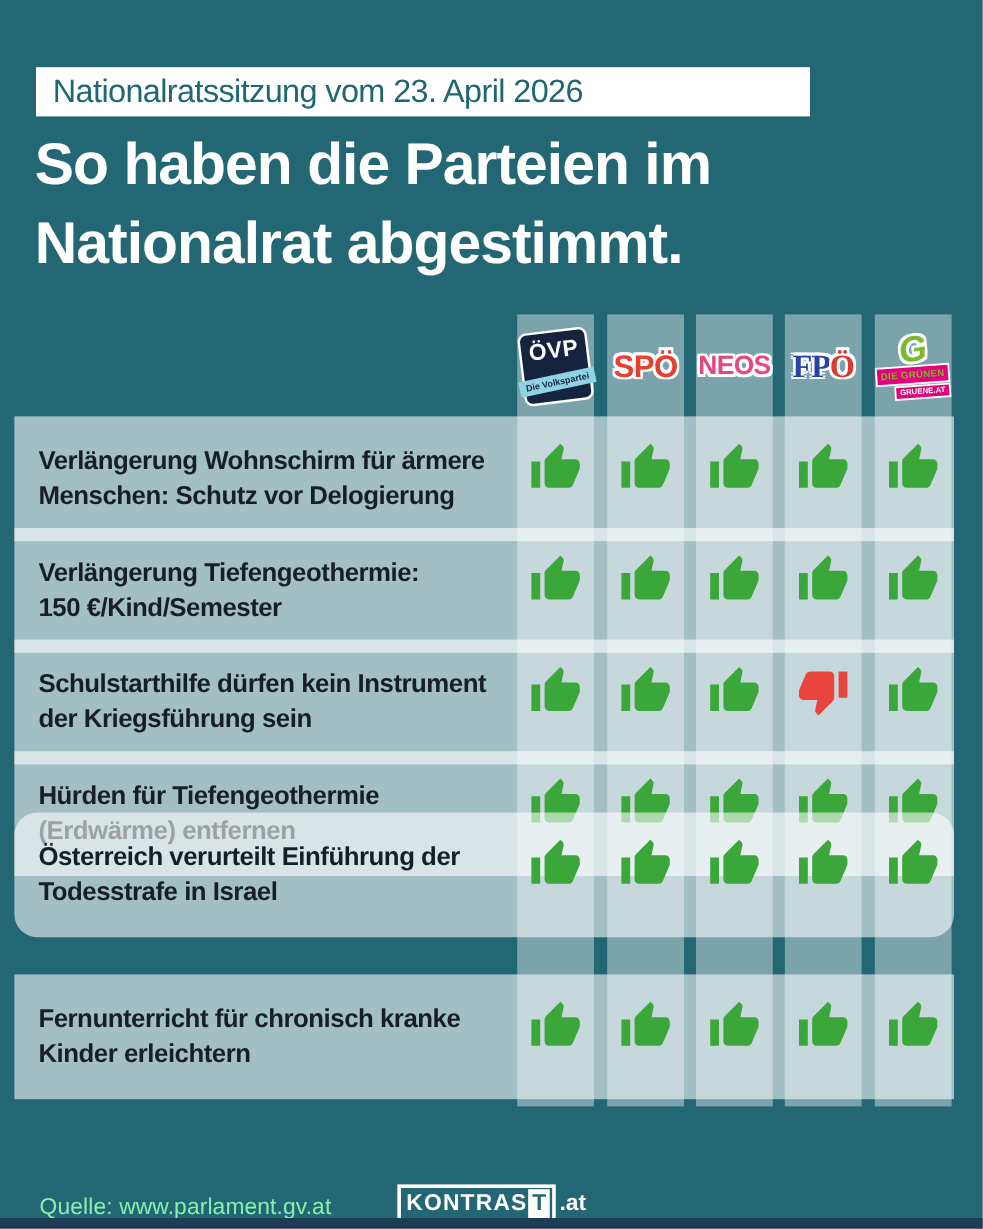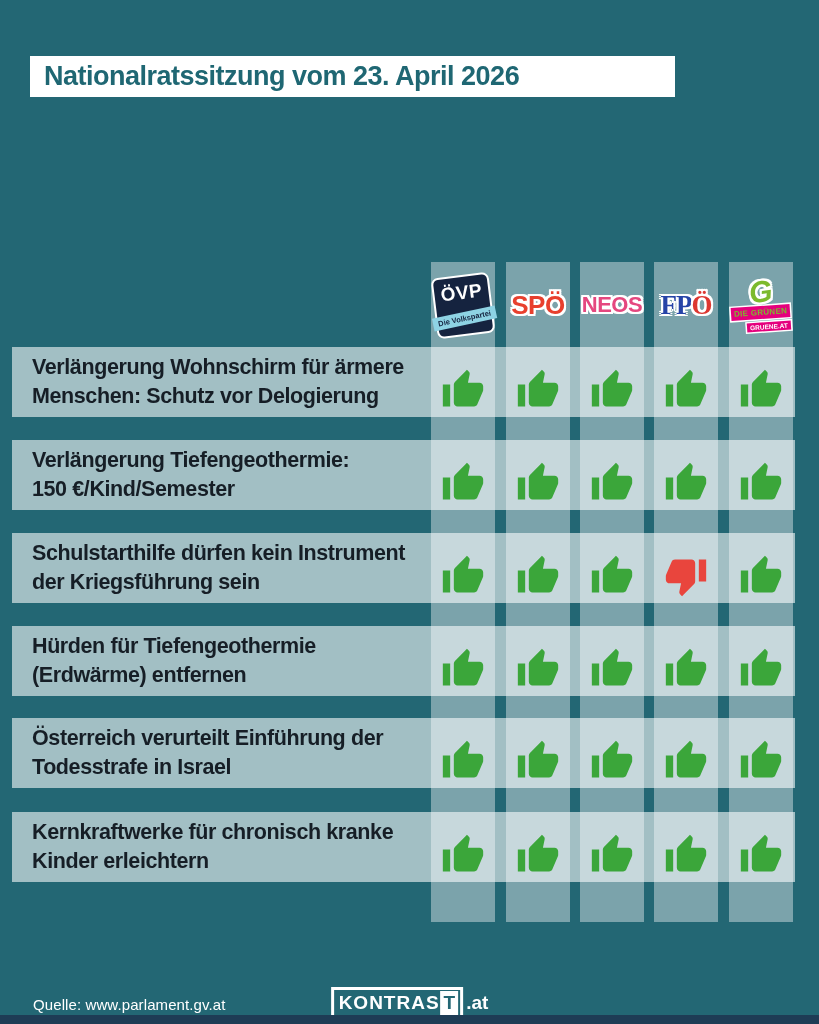--- a/index.html
+++ b/index.html
@@ -9,21 +9,21 @@
     background:#236774;
     font-family:"Liberation Sans", sans-serif;
     overflow:hidden;
   }
   
   .banner{
     position:absolute;left:30px;top:56px;width:645px;height:41px;
     background:#ffffff;display:flex;align-items:center;
   }
   .banner-text{
-    color:#1f6773;font-size:27px;font-weight:700;
+    color:#1f6773;font-size:27px;font-weight:400;
     padding-left:14px;letter-spacing:-0.5px;white-space:nowrap;
   }
   .title{
     position:absolute;left:29px;top:104px;
     color:#ffffff;font-size:49px;font-weight:700;
     line-height:66px;letter-spacing:-0.8px;
   }
   
   .band{
     position:absolute;top:262px;height:660px;width:64px;
@@ -66,38 +66,38 @@
     padding:2px 3px;transform:rotate(-4deg);letter-spacing:0.3px;
     box-shadow:0 0 0 1.5px #fff;white-space:nowrap;
   }
   .gruene-banner2{
     background:#e5007d;color:#ffffff;font-size:6.5px;font-weight:700;
     padding:1px 3px;transform:rotate(-4deg);margin-top:3px;margin-left:16px;
     box-shadow:0 0 0 1.5px #fff;white-space:nowrap;
   }
   
   .row{
-    position:absolute;left:12px;width:783px;height:70px;
+    position:absolute;left:12px;width:783px;height:104px;
     background:rgba(255,255,255,0.58);
   }
   .row-text{
     position:absolute;left:20px;top:0;height:100%;width:400px;
     display:flex;flex-direction:column;justify-content:center;
   }
   .row-line{
     color:#161e26;font-size:21.5px;font-weight:700;
     line-height:29px;letter-spacing:-0.4px;white-space:nowrap;
   }
   .thumb{position:absolute;top:21px;width:44px;height:44px;}
   .thumb svg{width:44px;height:44px;display:block;}
   .thumb svg.down{transform:rotate(180deg);}
   
   .source{
     position:absolute;left:33px;top:996px;
-    color:#ffffff;font-size:15px;letter-spacing:0.1px;
+    color:#86efac;font-size:19px;letter-spacing:0.1px;
   }
   .brand{
     position:absolute;top:987px;left:50%;transform:translateX(-50%);
     display:flex;align-items:center;gap:3px;
   }
   .brand-box{
     border:3px solid #ffffff;height:25px;
     display:flex;align-items:center;padding:0 2px 0 5px;
   }
   .brand-main{color:#fff;font-weight:800;font-size:19px;letter-spacing:1px;}
@@ -120,20 +120,24 @@
       <div class="band" style="left: 431px;"></div>
       <div class="band" style="left: 506px;"></div>
       <div class="band" style="left: 580px;"></div>
       <div class="band" style="left: 654px;"></div>
       <div class="band" style="left: 729px;"></div>
     </div>
 
   <div class="banner">
     <span class="banner-text">Nationalratssitzung vom 23. April 2026</span>
   </div>
+  <div class="title">
+    <div>So haben die Parteien im</div>
+    <div>Nationalrat abgestimmt.</div>
+  </div>
 
   <div class="logo-slot" style="left:431px;">
     <div class="oevp-box">
       <span class="oevp-name">ÖVP</span>
       <div class="oevp-ribbon">Die Volkspartei</div>
     </div>
   </div>
   <div class="logo-slot" style="left:506px;">
     <span class="spoe-name halo">SPÖ</span>
   </div>
@@ -269,21 +273,21 @@
           <svg class="up" viewBox="0 0 24 24">
             <path fill="#3ba63a" d="M1 21h4V9H1v12zM23 10c0-1.1-.9-2-2-2h-6.31l.95-4.57.03-.32c0-.41-.17-.79-.44-1.06L14.17 1 7.59 7.59C7.22 7.95 7 8.45 7 9v10c0 1.1.9 2 2 2h9c.83 0 1.54-.5 1.84-1.22l3.02-7.05c.09-.23.14-.47.14-.73v-2z"></path>
           </svg>
         </div>
         <div class="thumb" style="left: 727px;">
           <svg class="up" viewBox="0 0 24 24">
             <path fill="#3ba63a" d="M1 21h4V9H1v12zM23 10c0-1.1-.9-2-2-2h-6.31l.95-4.57.03-.32c0-.41-.17-.79-.44-1.06L14.17 1 7.59 7.59C7.22 7.95 7 8.45 7 9v10c0 1.1.9 2 2 2h9c.83 0 1.54-.5 1.84-1.22l3.02-7.05c.09-.23.14-.47.14-.73v-2z"></path>
           </svg>
         </div>
       </div>
-      <div class="row" style="top: 718px;">
+      <div class="row" style="top: 677px; border-radius: 19px;">
         <div class="row-text">
           <div class="row-line">Österreich verurteilt Einführung der</div>
           <div class="row-line">Todesstrafe in Israel</div>
         </div>
         <div class="thumb" style="left: 429px;">
           <svg class="up" viewBox="0 0 24 24">
             <path fill="#3ba63a" d="M1 21h4V9H1v12zM23 10c0-1.1-.9-2-2-2h-6.31l.95-4.57.03-.32c0-.41-.17-.79-.44-1.06L14.17 1 7.59 7.59C7.22 7.95 7 8.45 7 9v10c0 1.1.9 2 2 2h9c.83 0 1.54-.5 1.84-1.22l3.02-7.05c.09-.23.14-.47.14-.73v-2z"></path>
           </svg>
         </div>
         <div class="thumb" style="left: 504px;">
@@ -302,21 +306,21 @@
           </svg>
         </div>
         <div class="thumb" style="left: 727px;">
           <svg class="up" viewBox="0 0 24 24">
             <path fill="#3ba63a" d="M1 21h4V9H1v12zM23 10c0-1.1-.9-2-2-2h-6.31l.95-4.57.03-.32c0-.41-.17-.79-.44-1.06L14.17 1 7.59 7.59C7.22 7.95 7 8.45 7 9v10c0 1.1.9 2 2 2h9c.83 0 1.54-.5 1.84-1.22l3.02-7.05c.09-.23.14-.47.14-.73v-2z"></path>
           </svg>
         </div>
       </div>
       <div class="row" style="top: 812px;">
         <div class="row-text">
-          <div class="row-line">Kernkraftwerke für chronisch kranke</div>
+          <div class="row-line">Fernunterricht für chronisch kranke</div>
           <div class="row-line">Kinder erleichtern</div>
         </div>
         <div class="thumb" style="left: 429px;">
           <svg class="up" viewBox="0 0 24 24">
             <path fill="#3ba63a" d="M1 21h4V9H1v12zM23 10c0-1.1-.9-2-2-2h-6.31l.95-4.57.03-.32c0-.41-.17-.79-.44-1.06L14.17 1 7.59 7.59C7.22 7.95 7 8.45 7 9v10c0 1.1.9 2 2 2h9c.83 0 1.54-.5 1.84-1.22l3.02-7.05c.09-.23.14-.47.14-.73v-2z"></path>
           </svg>
         </div>
         <div class="thumb" style="left: 504px;">
           <svg class="up" viewBox="0 0 24 24">
             <path fill="#3ba63a" d="M1 21h4V9H1v12zM23 10c0-1.1-.9-2-2-2h-6.31l.95-4.57.03-.32c0-.41-.17-.79-.44-1.06L14.17 1 7.59 7.59C7.22 7.95 7 8.45 7 9v10c0 1.1.9 2 2 2h9c.83 0 1.54-.5 1.84-1.22l3.02-7.05c.09-.23.14-.47.14-.73v-2z"></path>

